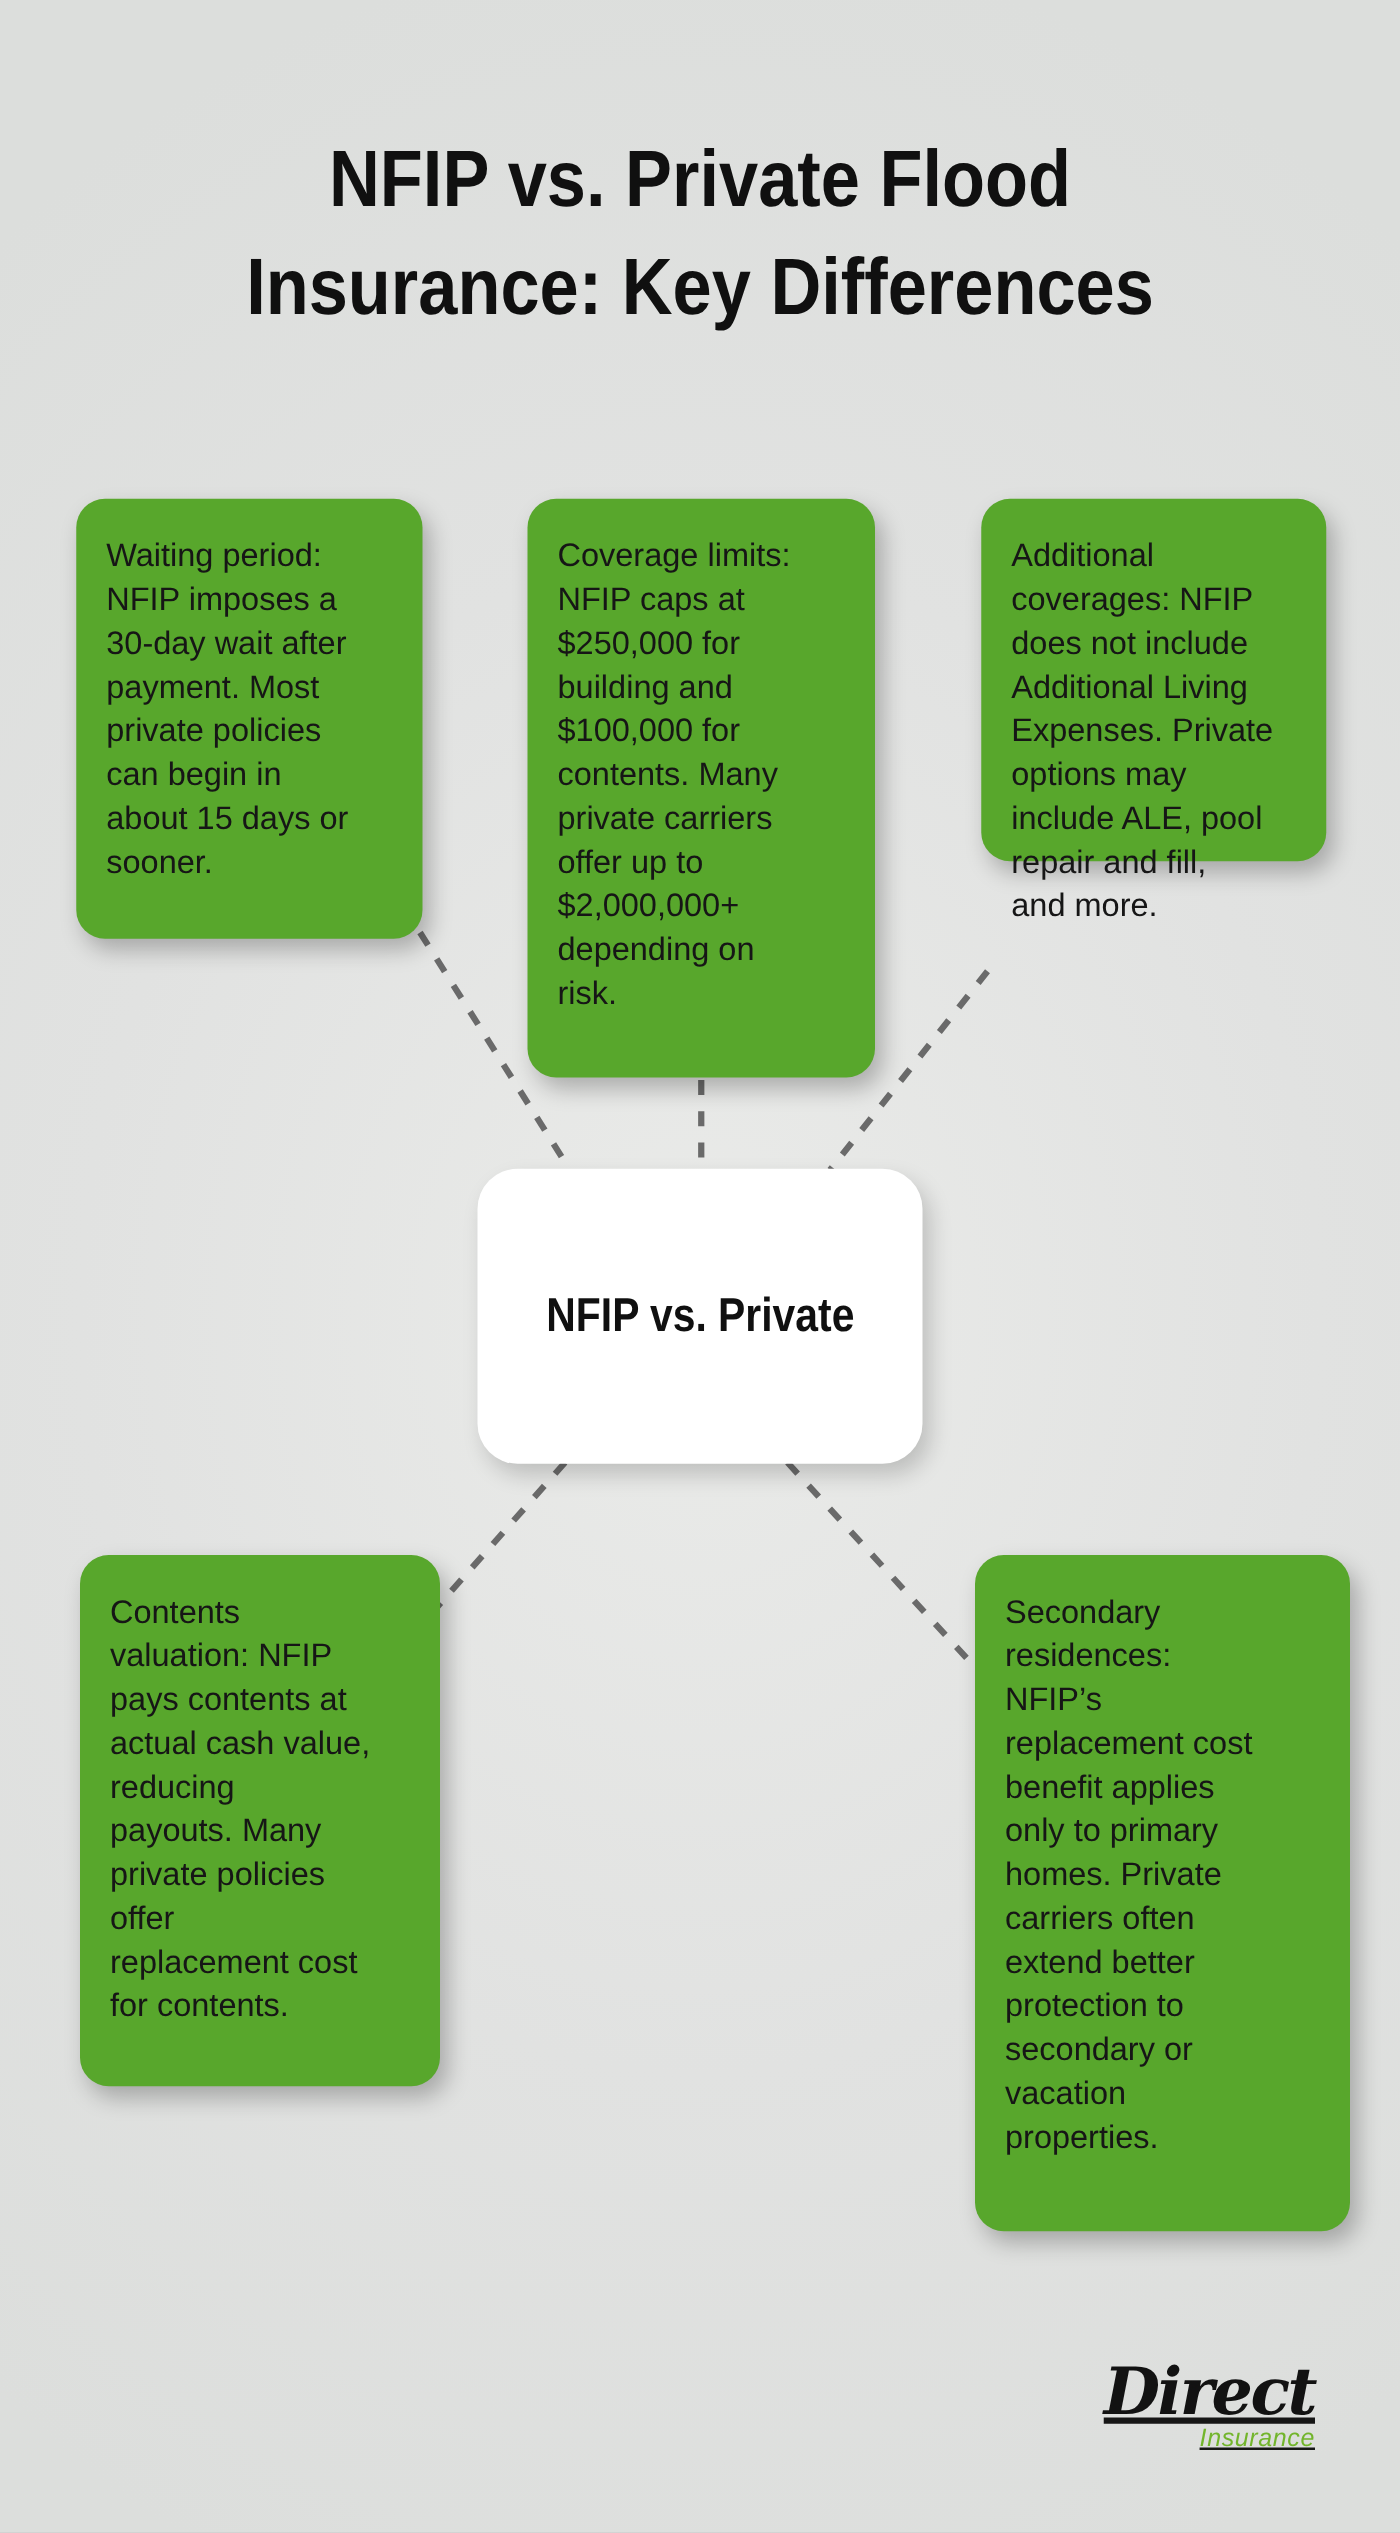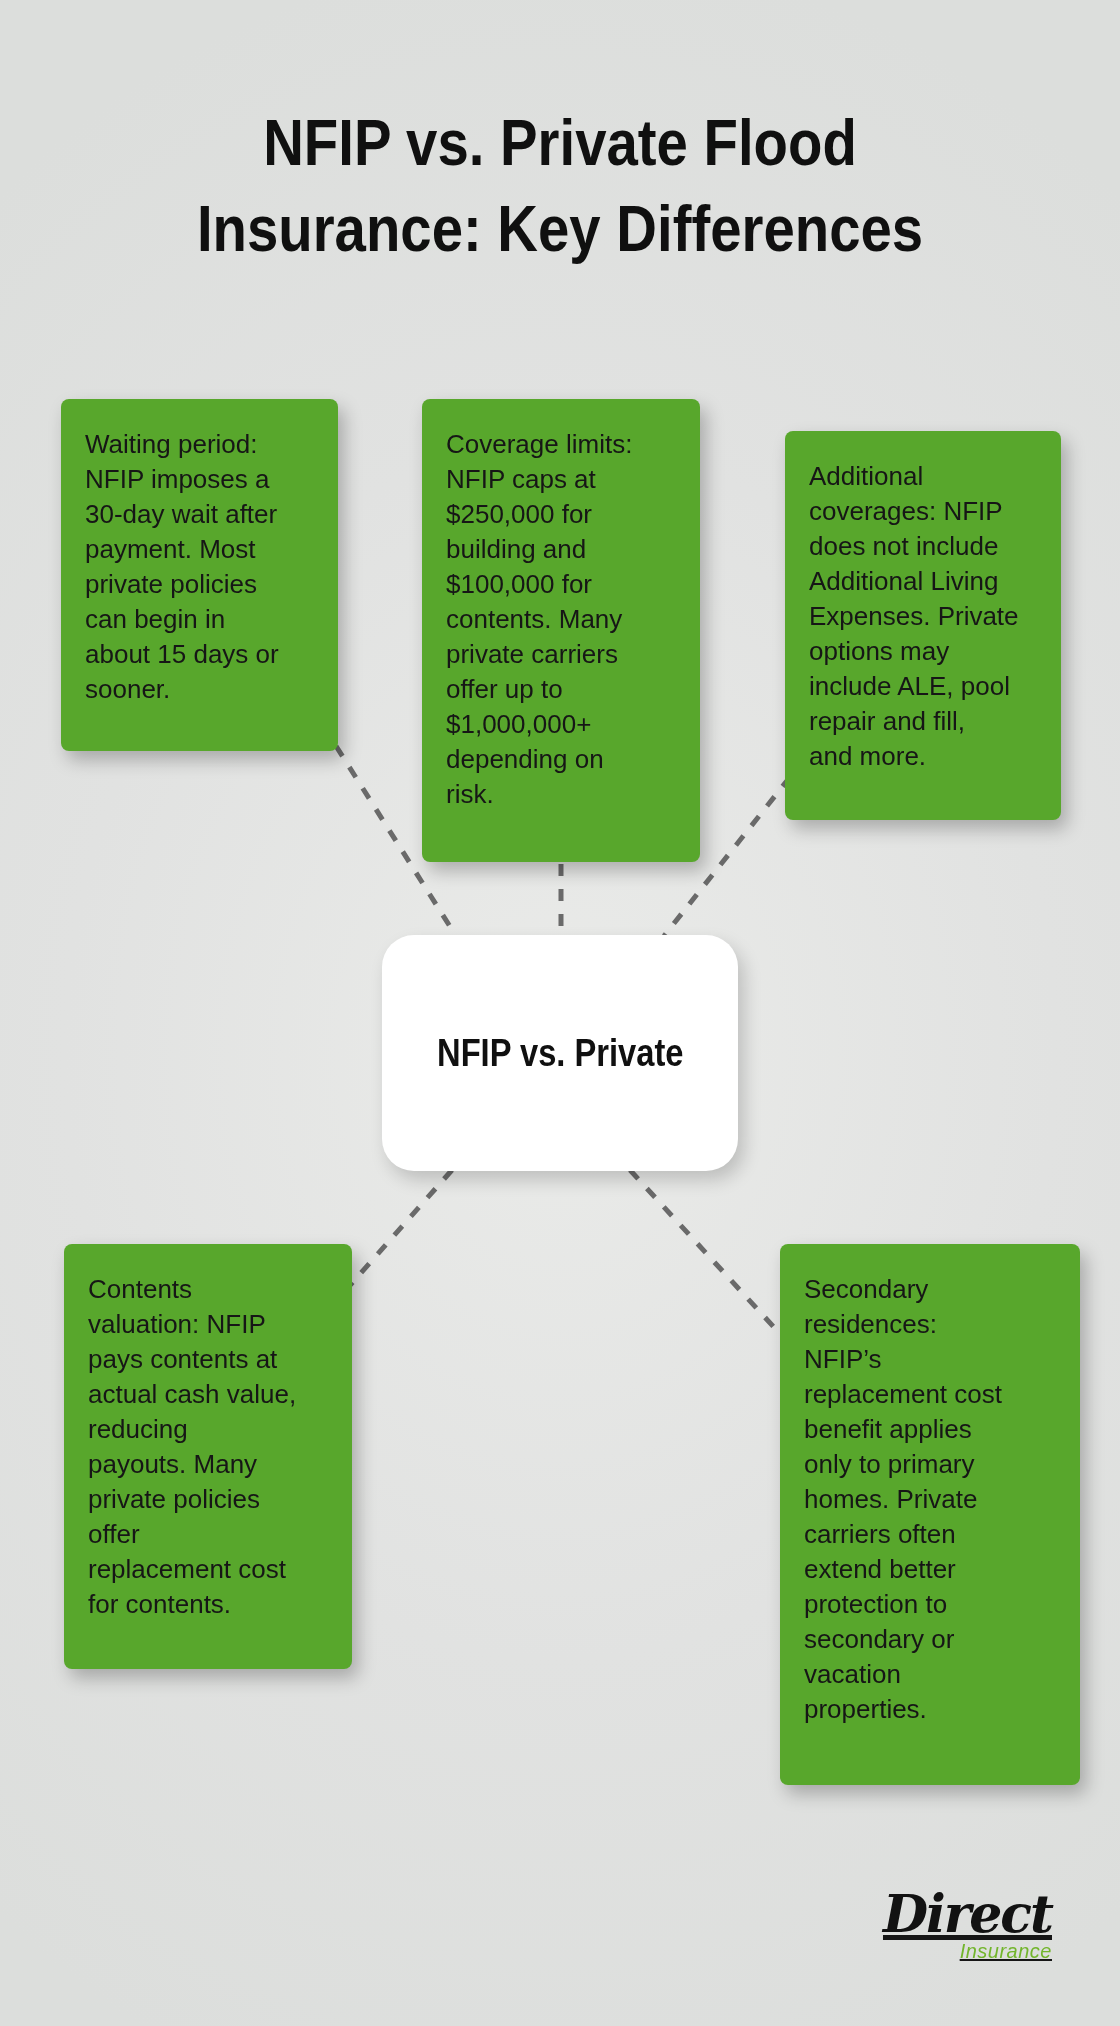--- a/index.html
+++ b/index.html
@@ -46,35 +46,35 @@
   .connectors line {
     stroke: #6a6a6a;
     stroke-width: 5;
     stroke-dasharray: 12 13;
     stroke-linecap: butt;
   }
 
   .gbox {
     position: absolute;
     background: #58a72c;
-    border-radius: 8px;
+    border-radius: 23px;
     box-shadow: 6px 9px 18px rgba(0, 0, 0, 0.25);
   }
   .gbox p {
     margin: 0;
     padding: 28px 18px 26px 24px;
     font-size: 26px;
     line-height: 35px;
     white-space: pre-line;
     color: #161616;
   }
 
   #box-waiting    { left: 61px;  top: 399px;  width: 277px; height: 352px; }
   #box-coverage   { left: 422px; top: 399px;  width: 278px; height: 463px; }
-  #box-additional { left: 785px; top: 399px;  width: 276px; height: 389px; margin-top: 32px; }
+  #box-additional { left: 785px; top: 399px;  width: 276px; height: 290px; }
   #box-contents   { left: 64px;  top: 1244px; width: 288px; height: 425px; }
   #box-secondary  { left: 780px; top: 1244px; width: 300px; height: 541px; }
 
   .center-box {
     position: absolute;
     left: 382px;
     top: 935px;
     width: 356px;
     height: 236px;
     background: #ffffff;
@@ -148,21 +148,21 @@
 
   <div class="gbox" id="box-coverage">
     <p>Coverage limits:
 NFIP caps at
 $250,000 for
 building and
 $100,000 for
 contents. Many
 private carriers
 offer up to
-$1,000,000+
+$2,000,000+
 depending on
 risk.</p>
   </div>
 
   <div class="gbox" id="box-additional">
     <p>Additional
 coverages: NFIP
 does not include
 Additional Living
 Expenses. Private

